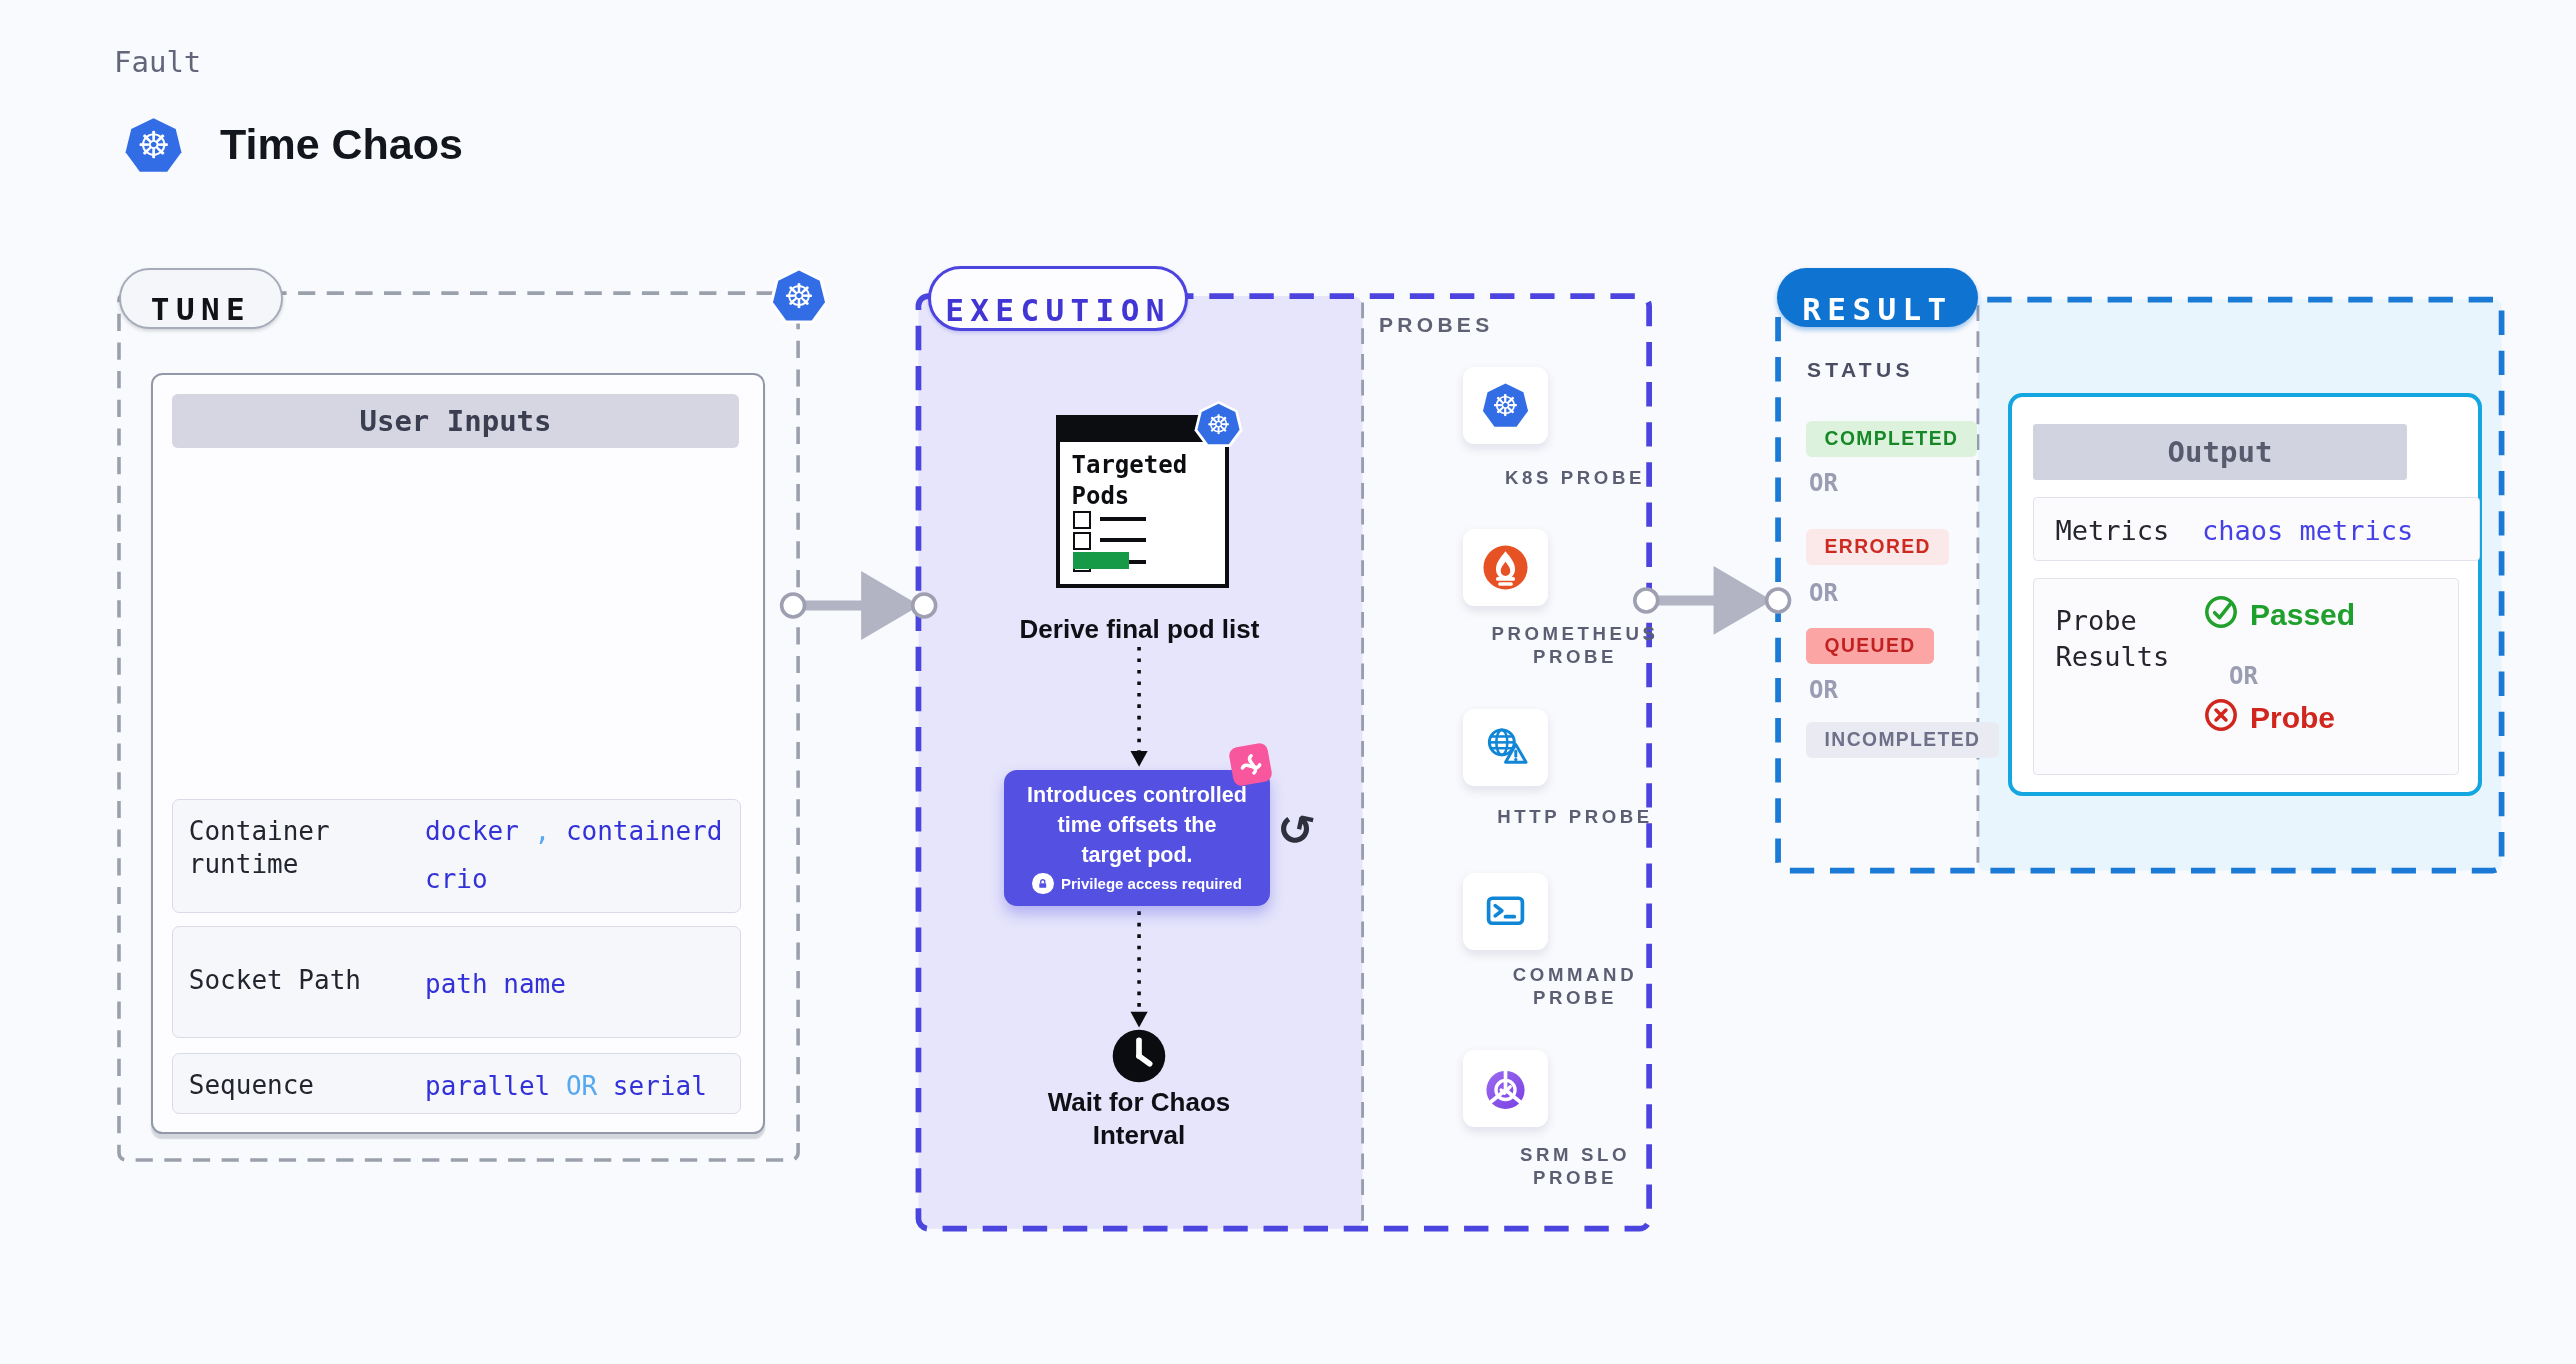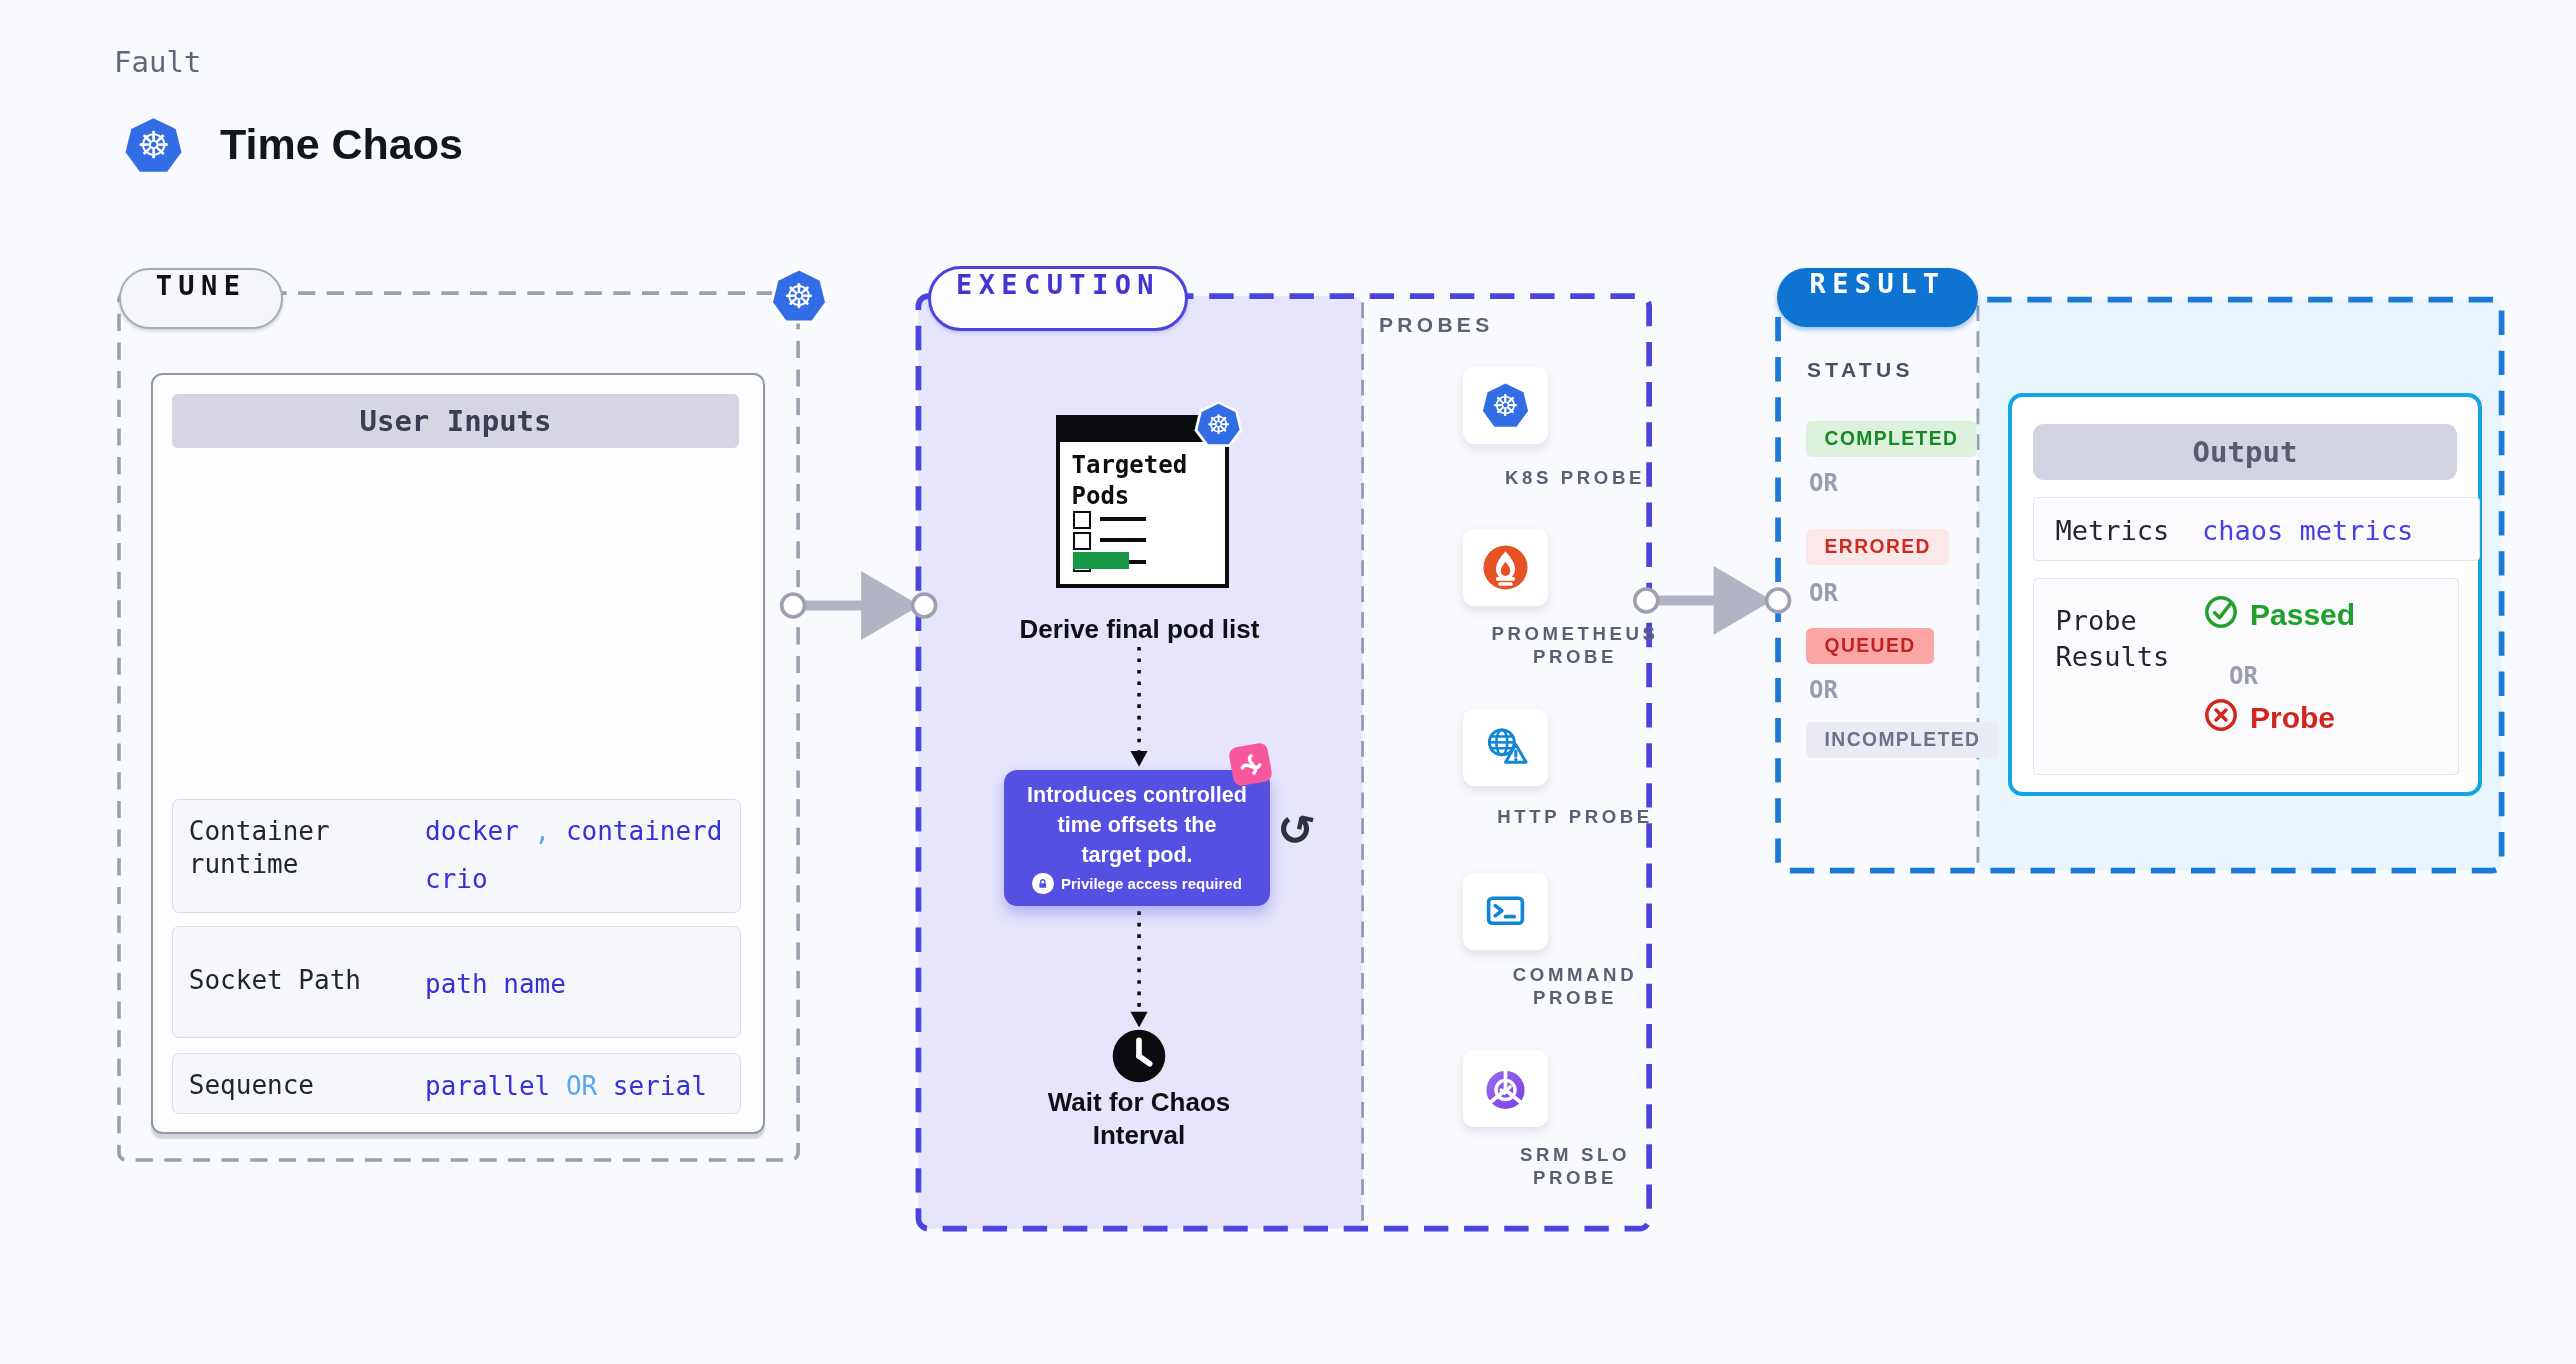--- a/index.html
+++ b/index.html
@@ -1,22 +1,22 @@
 <!DOCTYPE html>
 <html style="font-size:11.5px"><head>
 <meta charset="utf-8">
 <style>
   html,body{margin:0;padding:0;background:#f9fafd;}
   #canvas{position:relative;width:2576px;height:1365px;background:#f9fafd;overflow:hidden;
           font-family:"DejaVu Sans Mono",monospace;margin-left:23px;}
   .abs{position:absolute;}
   .mono{font-family:"DejaVu Sans Mono",monospace;}
   .sans{font-family:"Liberation Sans",sans-serif;}
-  .pill{display:flex;align-items:flex-start;justify-content:center;border-radius:33px;
-        font-weight:bold;font-size:27px;letter-spacing:6.4px;}
+  .pill{display:flex;align-items:flex-end;justify-content:center;border-radius:33px;
+        font-weight:bold;font-size:31px;letter-spacing:6.4px;}
   .panel-card{background:#f6f7fb;border:1.4px solid #d9dbe7;border-radius:7.2px;}
   .val{color:#3331d8;font-size:26px;}
   .val-light{color:#56a8ef;}
   .lbl{color:#22242e;font-size:26px;}
   .probe-card{left:1440px;width:85px;height:77px;background:#ffffff;border-radius:11.5px;
               box-shadow:0 4.3px 10px rgba(60,60,110,.12);display:flex;align-items:center;justify-content:center;}
   .probe-label{left:1449px;width:206px;text-align:center;font-family:"Liberation Sans",sans-serif;
                font-weight:bold;font-size:18.6px;letter-spacing:3.6px;color:#5c5e74;line-height:23px;}
   .status-badge{left:1783px;height:36px;display:inline-flex;align-items:center;padding:0 18.6px;
                 border-radius:5.7px;font-family:"Liberation Sans",sans-serif;font-weight:bold;
@@ -292,21 +292,21 @@
   <div class="abs mono or-txt" style="left:1786px;top:579px;">OR</div>
   <div class="abs status-badge" style="top:628px;background:#fca5a5;color:#c22121;">
     <span>QUEUED</span>
     </div>
   <div class="abs mono or-txt" style="left:1786px;top:676px;">OR</div>
   <div class="abs status-badge" style="top:722px;background:#e9eaf2;color:#6e6f88;">
     <span>INCOMPLETED</span>
     </div>
 
   <div class="abs" style="left:1985px;top:393px;width:466px;height:395px;background:#ffffff;border:4.3px solid #13a6e0;border-radius:14.3px;">
-    <div class="abs mono" style="left:21px;top:26.5px;width:424px;height:56px;background:#d2d3e0;border-radius:11px;
+    <div class="abs mono" style="left:21px;top:26.5px;width:374px;height:56px;background:#d2d3e0;border-radius:3px;
                 display:flex;align-items:center;justify-content:center;font-size:29px;font-weight:bold;color:#585b6d;">
       <span>Output</span>
     </div>
     <div class="abs out-row" style="top:100px;height:62px;padding-left:21px;">
       <div class="abs mono" style="left:21.5px;top:17px;font-size:27px;color:#24252d;">Metrics</div>
       <div class="abs mono" style="left:168px;top:17px;font-size:27px;color:#4641e4;">chaos metrics</div>
     </div>
     <div class="abs out-row" style="top:181px;height:195px;">
       <div class="abs mono" style="left:21.5px;top:26px;font-size:27px;color:#24252d;">Probe</div>
       <div class="abs mono" style="left:21.5px;top:62px;font-size:27px;color:#24252d;">Results</div>

